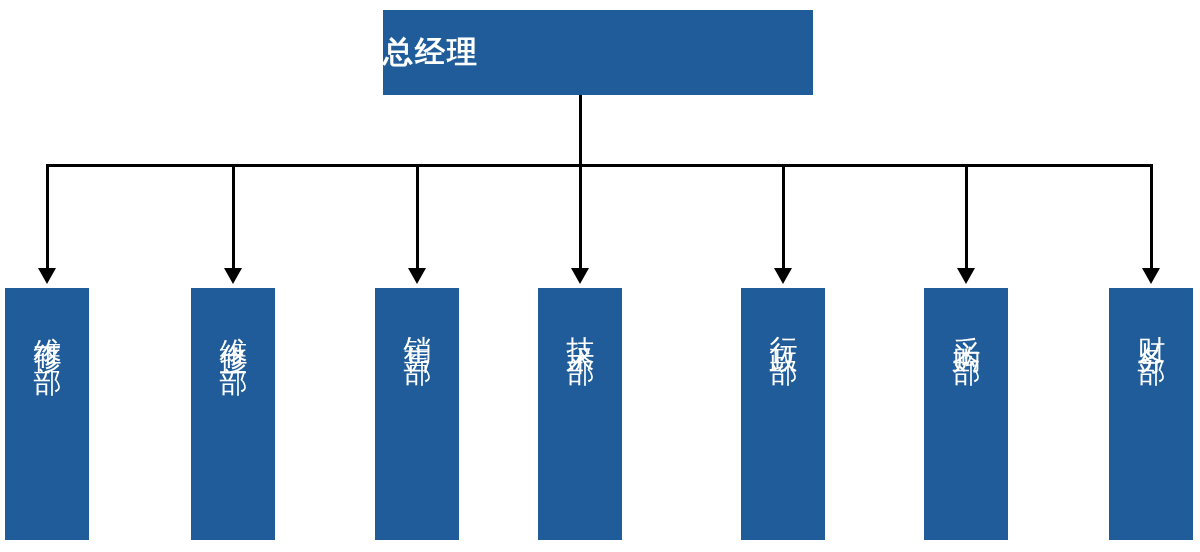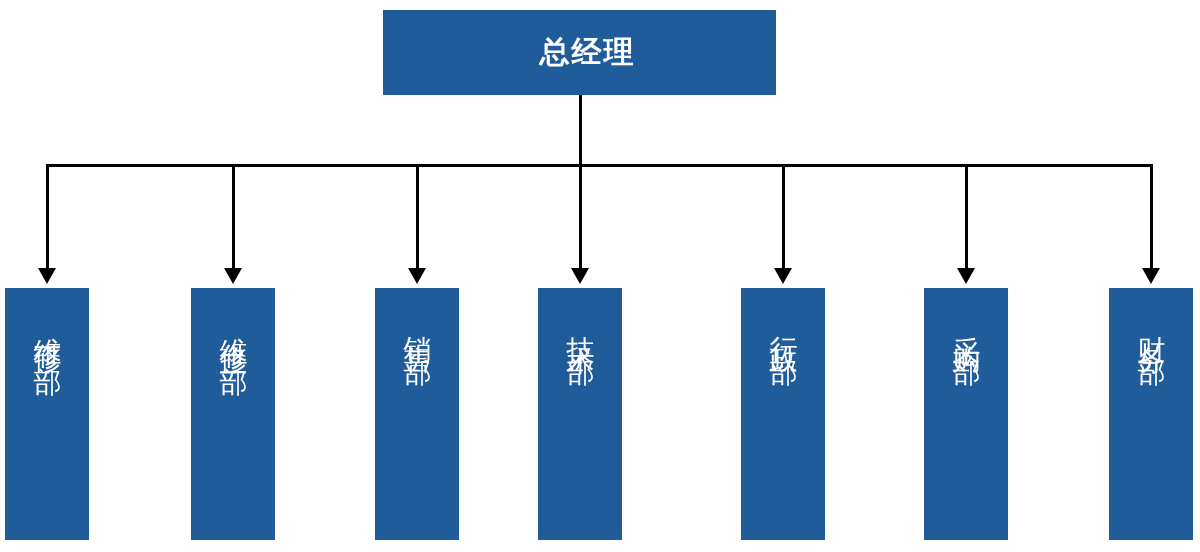--- a/index.html
+++ b/index.html
@@ -18,31 +18,29 @@
     height: 552px;
     background: var(--bg);
     overflow: hidden;
   }
 
   
   .root-box {
     position: absolute;
     left: 383px;
     top: 10px;
-    width: 393px;
+    width: 430px;
     height: 85px;
     background: var(--box-fill);
     color: var(--box-text);
     display: flex;
     align-items: center;
-    justify-content: center;
     font-size: 30px;
     font-weight: bold;
     letter-spacing: 2px;
-    padding-left: 16px;
   }
 
   
   .line {
     position: absolute;
     background: var(--connector);
   }
   .line.v { width: 3px; }
   .line.h { height: 3px; }
 

